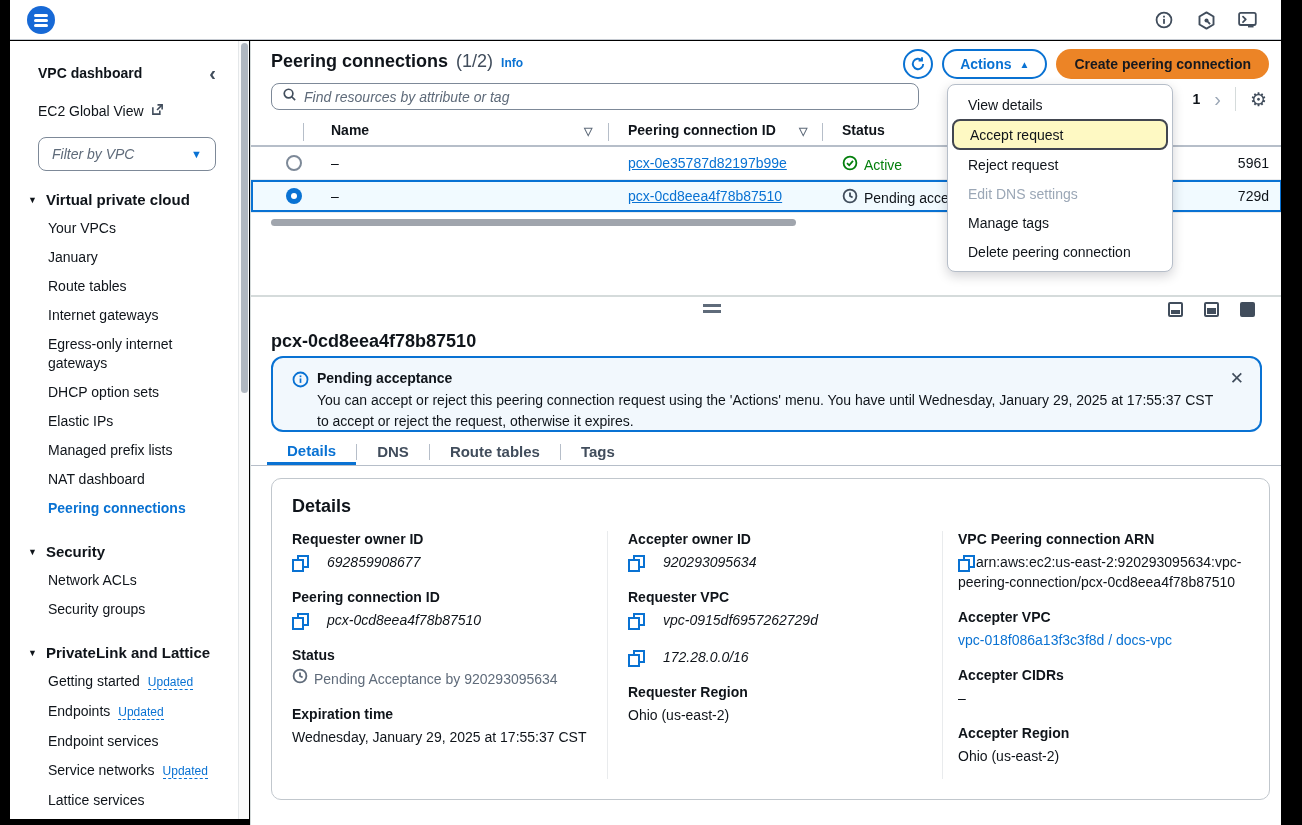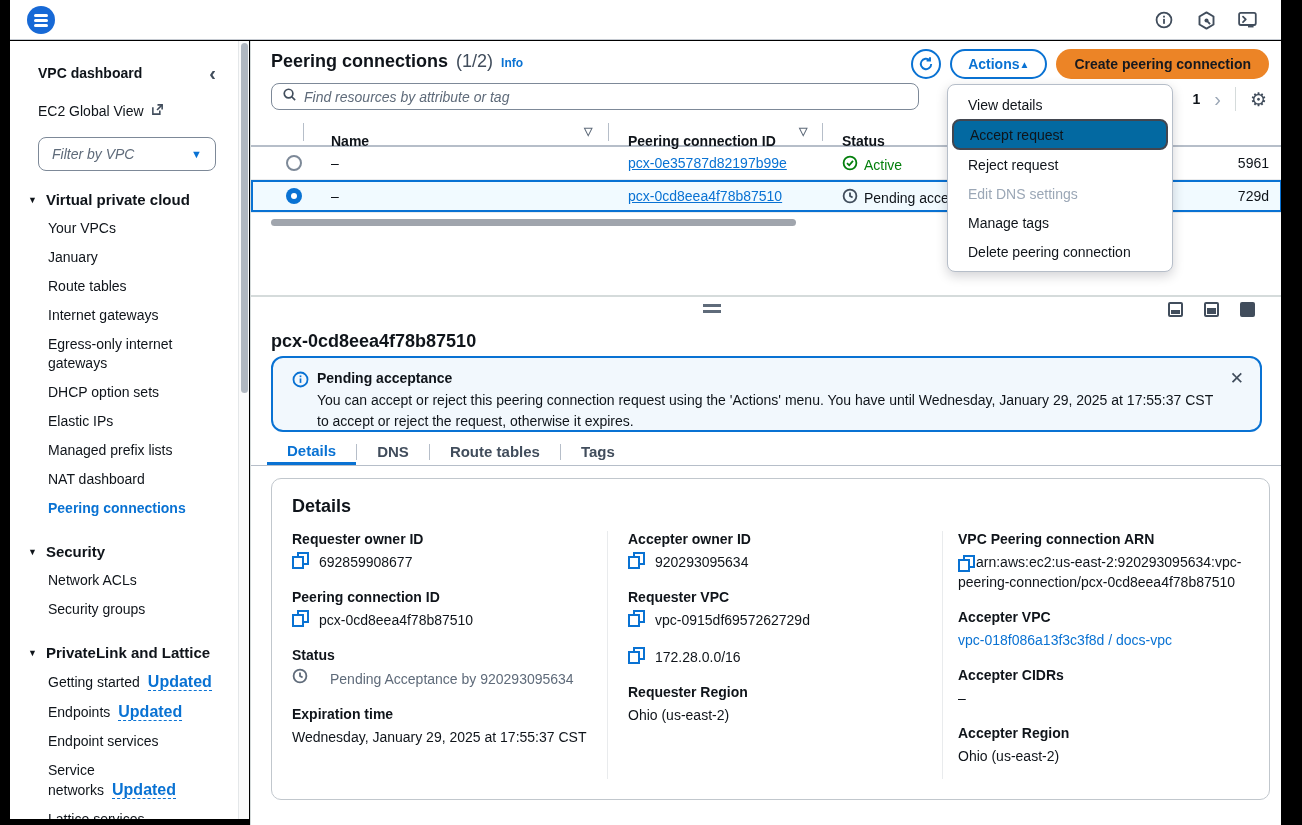--- a/index.html
+++ b/index.html
@@ -27,70 +27,70 @@
   .sb-collapse { color:#414d5c; font-size:20px; line-height:16px; cursor:pointer; font-weight:bold; }
   .sb-link-row { display:flex; align-items:center; gap:7px; padding:0 28px; margin-top:22px; }
   .sb-filter { margin:18px 22px 6px 28px; border:1px solid #7d8998; border-radius:8px; height:34px; display:flex; align-items:center; justify-content:space-between; padding:0 13px; cursor:pointer; }
   .sb-filter-text { color:#5f6b7a; font-style:italic; }
   .sb-filter-caret { color:#0972d3; font-size:11px; }
   .sb-section { margin-top:14px; }
   .sb-section-title { display:flex; align-items:center; gap:9px; padding:6px 18px 6px 18px; font-weight:bold; font-size:15px; cursor:pointer; }
   .sb-sec-caret { font-size:9px; color:#0f141a; }
   .sb-item { padding:5px 18px 5px 38px; line-height:19px; cursor:pointer; }
   .sb-item.active span.lbl { color:#0972d3; font-weight:bold; }
-  .sb-badge { color:#0972d3; font-weight:bold; font-size:16px; border-bottom:1px dashed #0972d3; margin-left:8px; white-space:nowrap; }
+  .sb-badge { color:#0972d3; font-weight:normal; font-size:12px; border-bottom:1px dashed #0972d3; margin-left:8px; white-space:nowrap; }
   .sb-scrolltrack { position:absolute; left:238px; top:41px; width:11px; height:778px; background:#fbfbfb; border-left:1px solid #e4e7e9; z-index:31; }
   .sb-scrollthumb { position:absolute; left:2px; top:2px; width:7px; height:350px; background:#b0b7c0; border-radius:4px; }
 
   
   .main { position:absolute; left:250px; top:41px; width:1031px; height:784px; background:#fff; border-left:1px solid #d5dbdb; z-index:20; }
 
   .list-title-row { position:absolute; left:20px; top:10px; display:flex; align-items:baseline; gap:8px; }
   .list-title { font-size:18px; font-weight:bold; }
   .list-count { font-size:18px; font-weight:normal; color:#414d5c; }
   .info-link { font-size:12px; font-weight:bold; color:#0972d3; cursor:pointer; }
 
   .hdr-actions { position:absolute; right:12px; top:8px; display:flex; gap:9px; align-items:center; }
   .refresh-btn { width:30px; height:30px; border-radius:50%; border:2px solid #0972d3; background:#fff; display:flex; align-items:center; justify-content:center; cursor:pointer; }
-  .actions-btn { height:30px; border:2px solid #0972d3; background:#fff; color:#0972d3; font-weight:bold; font-size:14px; border-radius:16px; padding:0 16px; display:flex; align-items:center; gap:0; cursor:pointer; }
+  .actions-btn { height:30px; border:2px solid #0972d3; background:#fff; color:#0972d3; font-weight:bold; font-size:14px; border-radius:16px; padding:0 16px; display:flex; align-items:center; gap:8px; cursor:pointer; }
   .actions-caret { font-size:10px; }
   .create-btn { height:30px; border:none; background:#ec8426; color:#16191f; font-weight:bold; font-size:14px; border-radius:16px; padding:0 18px; cursor:pointer; font-family:"Liberation Sans", sans-serif; }
 
   .search-box { position:absolute; left:20px; top:42px; width:648px; height:27px; border:1px solid #7d8998; border-radius:8px; display:flex; align-items:center; padding:0 10px; gap:7px; background:#fff; }
   .search-box input { border:none; outline:none; flex:1; font-size:14px; font-style:italic; color:#0f141a; font-family:"Liberation Sans", sans-serif; background:transparent; }
   .search-box input::placeholder { color:#5f6b7a; opacity:1; }
 
   .pagination { position:absolute; right:14px; top:46px; display:flex; align-items:center; gap:14px; }
   .page-num { font-size:14px; font-weight:bold; }
   .page-next { color:#9ba7b6; font-size:20px; line-height:14px; cursor:pointer; }
   .pg-sep { width:1px; height:24px; background:#d5dbdb; }
   .gear { font-size:19px; color:#414d5c; cursor:pointer; line-height:19px; }
 
   
   .table { position:absolute; left:0; top:77px; width:1031px; }
   .thead { position:relative; height:29px; border-bottom:2px solid #b6bec9; font-weight:bold; font-size:14px; }
   .thead .sep { position:absolute; top:5px; width:1px; height:18px; background:#b6bec9; }
-  .th { position:absolute; top:15px; }
+  .th { position:absolute; top:4px; }
   .sort { position:absolute; top:7px; color:#5f6b7a; font-size:11px; cursor:pointer; }
   .trow { position:relative; height:33px; border-bottom:1px solid #e9ebed; font-size:14px; }
   .trow .cell { position:absolute; top:8px; }
   .trow.selected { background:#f1faff; box-shadow:inset 0 0 0 2px #0972d3; }
   .radio { position:absolute; left:35px; top:8px; width:16px; height:16px; border-radius:50%; border:2px solid #7d8998; cursor:pointer; }
   .radio.checked { border:none; background:#0972d3; }
   .radio.checked::after { content:""; position:absolute; left:5px; top:5px; width:6px; height:6px; background:#fff; border-radius:50%; }
   .id-link { color:#0972d3; text-decoration:underline; cursor:pointer; }
   .status-cell { display:flex; align-items:center; gap:6px; white-space:nowrap; }
   .status-active { color:#037f0c; }
   .tail { position:absolute; right:13px; top:8px; }
   .hscroll { position:absolute; left:20px; top:178px; width:525px; height:7px; background:#a0a5ad; border-radius:4px; cursor:pointer; }
 
   
   .menu { position:absolute; left:696px; top:43px; width:226px; background:#fff; border:1px solid #b6bec9; border-radius:8px; box-shadow:0 4px 12px rgba(0,7,22,.18); padding:5px 0; z-index:45; }
   .menu-item { height:29px; display:flex; align-items:center; padding:0 20px; font-size:14px; cursor:pointer; }
-  .menu-item.highlight { border:2px solid #424650; border-radius:8px; background:#0369a1; margin:0 4px; padding:0 16px; height:31px; }
+  .menu-item.highlight { border:2px solid #424650; border-radius:8px; background:#fef9c3; margin:0 4px; padding:0 16px; height:31px; }
   .menu-item.disabled { color:#9ba7b6; cursor:default; }
 
   
   .split-line { position:absolute; left:0; top:254px; width:1031px; border-top:2px solid #d5dbdb; }
   .split-handle { position:absolute; left:452px; top:263px; width:18px; height:9px; cursor:row-resize; border-top:3px solid #5f6b7a; border-bottom:3px solid #5f6b7a; }
   .layout-icons { position:absolute; right:26px; top:261px; display:flex; gap:21px; }
   .li-box { width:15px; height:15px; border:2px solid #414d5c; border-radius:2px; position:relative; cursor:pointer; }
   .li-box.bottom::after { content:""; position:absolute; left:1px; right:1px; bottom:1px; height:4px; background:#414d5c; }
   .li-box.bottom-big::after { content:""; position:absolute; left:1px; right:1px; bottom:1px; height:6px; background:#414d5c; }
   .li-box.full { background:#414d5c; }
@@ -111,23 +111,23 @@
   .card { position:absolute; left:20px; top:437px; width:999px; height:322px; border:1px solid #c1c7cd; border-radius:10px; padding:17px 0 0 20px; }
   .card-title { font-size:18px; font-weight:bold; margin-bottom:14px; }
   .cols { display:flex; height:248px; }
   .col { font-size:14px; }
   .col1 { width:315px; padding-right:20px; }
   .col2 { width:335px; border-left:1px solid #e9ebed; padding-left:20px; padding-right:20px; }
   .col3 { flex:1; border-left:1px solid #e9ebed; padding-left:15px; padding-right:18px; }
   .field { margin-bottom:17px; }
   .f-label { font-weight:bold; margin-bottom:5px; }
   .f-value { line-height:20px; }
-  .f-muted { color:#5f6b7a; display:flex; align-items:center; gap:22px; }
+  .f-muted { color:#5f6b7a; display:flex; align-items:center; gap:6px; }
   .f-link { color:#0972d3; cursor:pointer; }
-  .v-icon-row { display:flex; gap:9px; }
+  .v-icon-row { display:flex; align-items:center; gap:17px;font-style:italic; }
   .copy-icon { position:relative; display:inline-block; width:15px; height:15px; flex:0 0 15px; cursor:pointer; vertical-align:-2px; margin-right:3px; }
   .copy-icon::after { content:""; position:absolute; left:0; top:4px; width:8px; height:9px; border:2px solid #0972d3; background:#fff; }
   .copy-icon::before { content:""; position:absolute; left:5px; top:0; width:8px; height:9px; border:2px solid #0972d3; }
   .arn-value { line-height:20px; }
   .arn-value .copy-icon { vertical-align:-3px; }
 </style>
 </head>
 <body>
 
 <div class="topbar">

